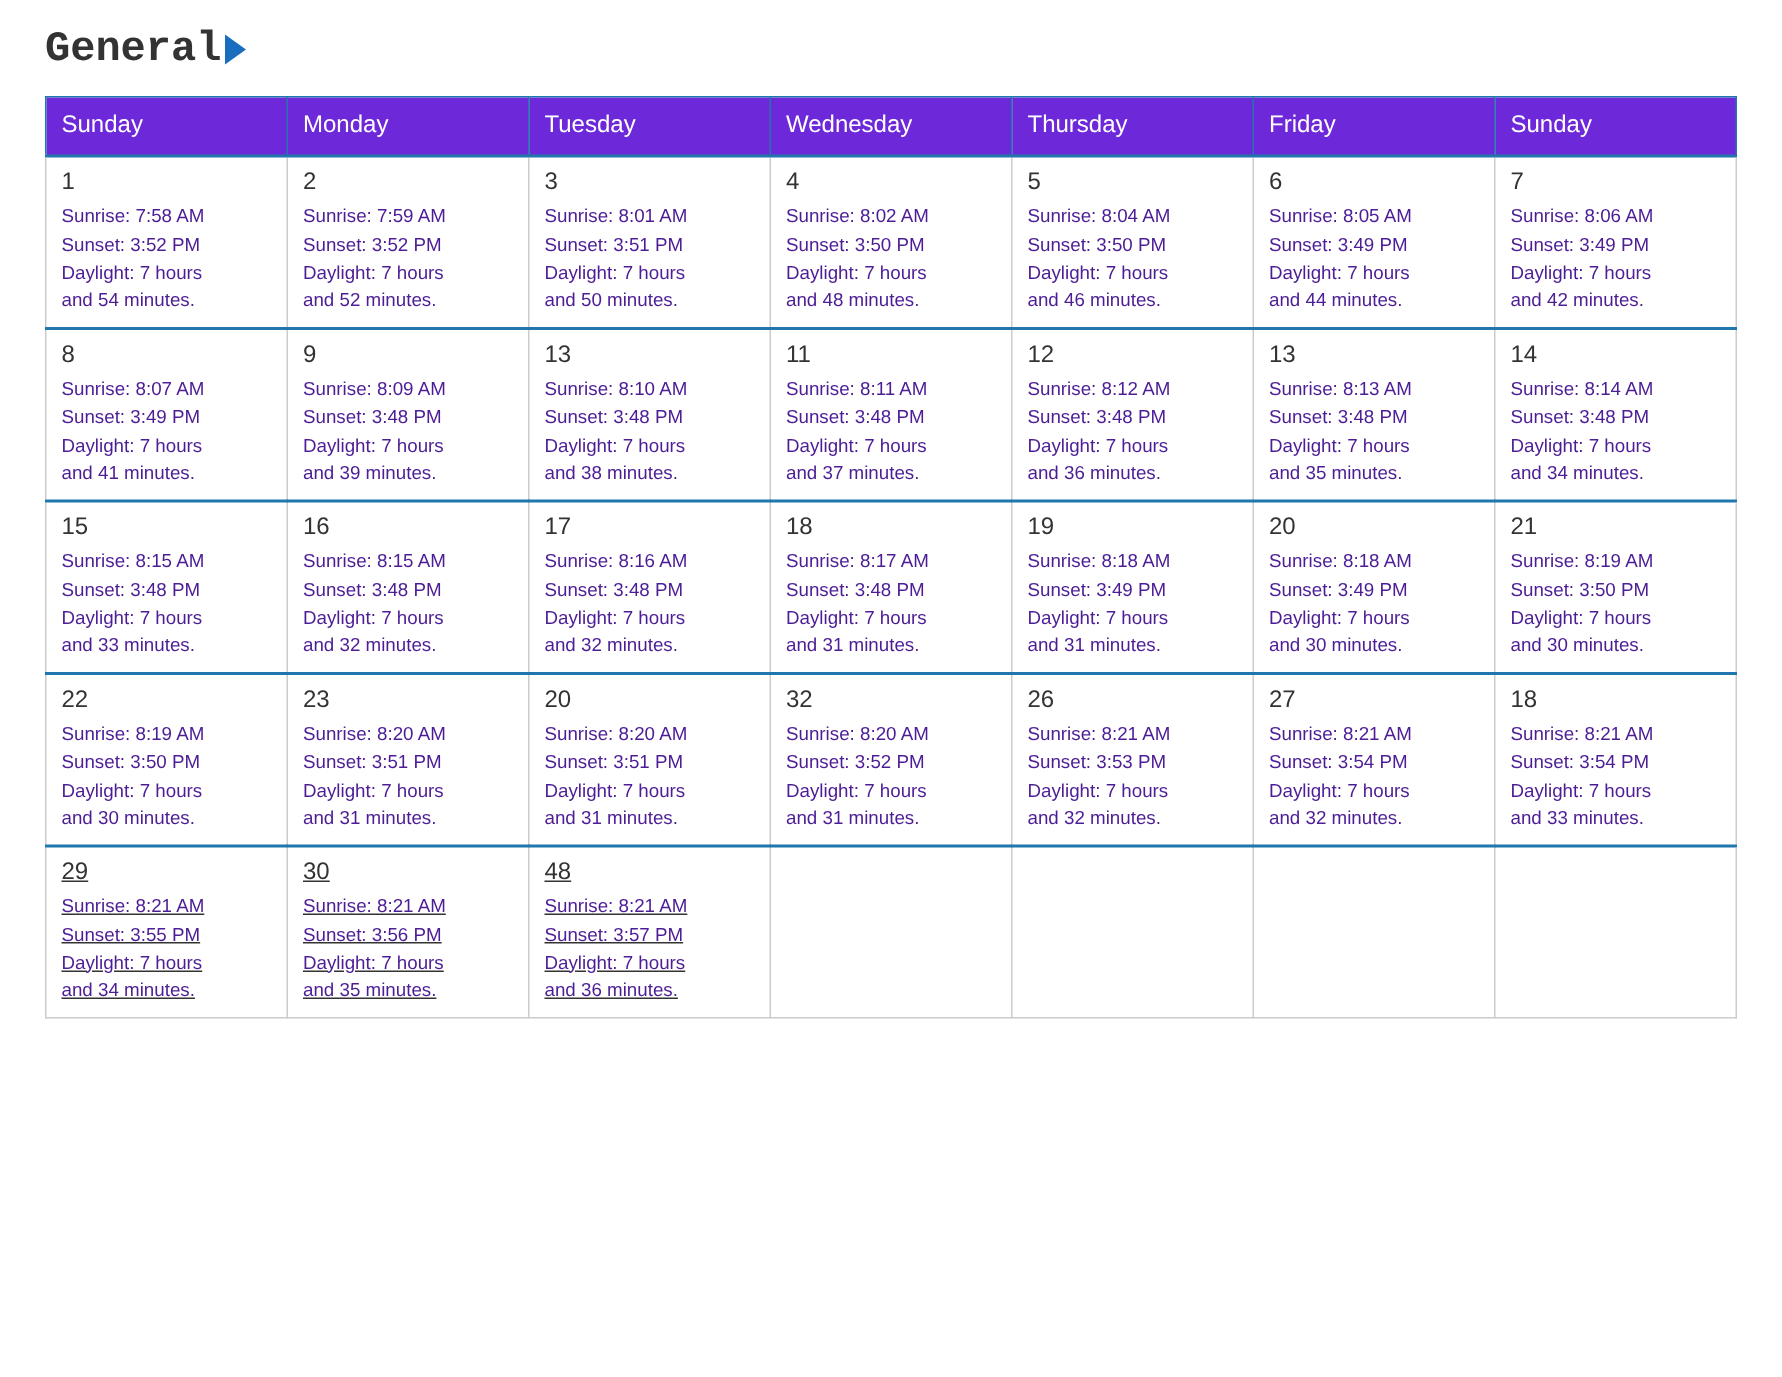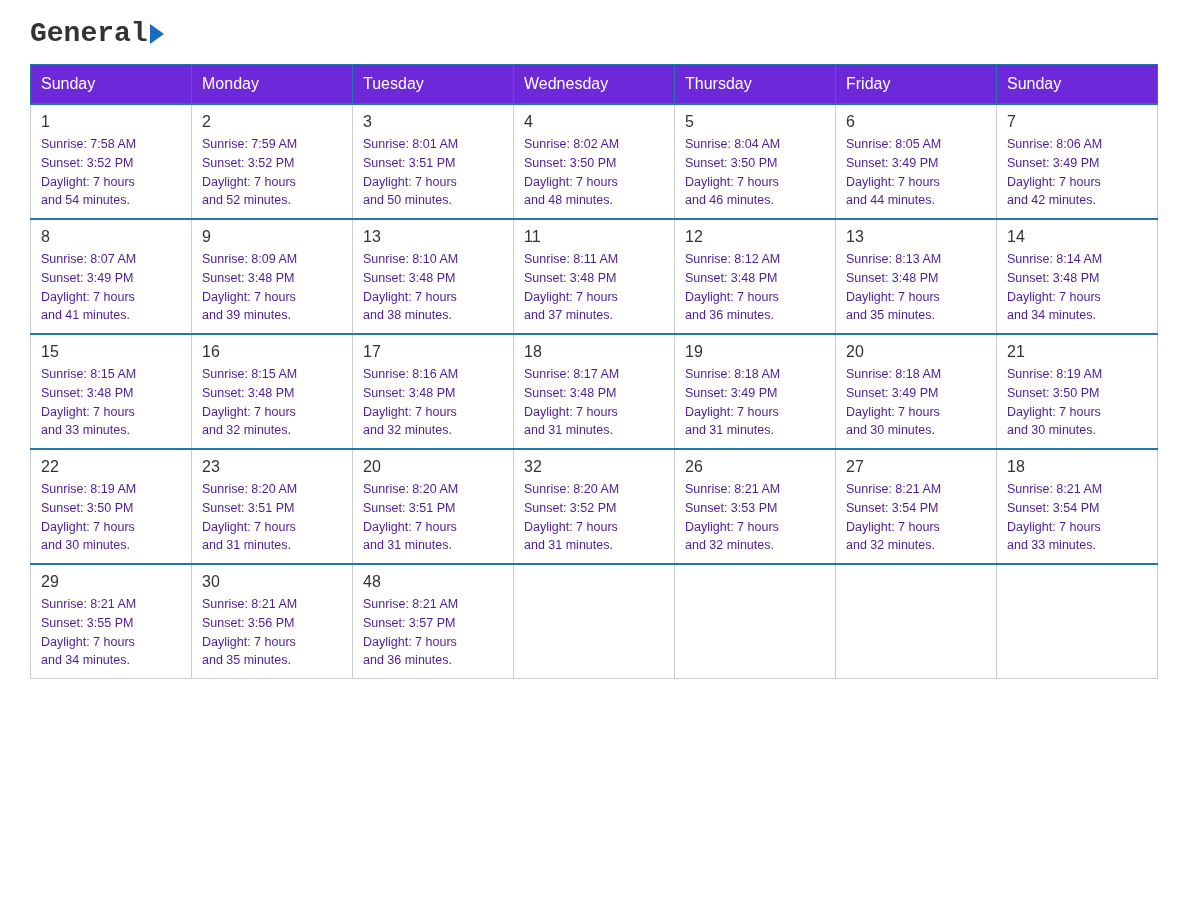--- a/index.html
+++ b/index.html
@@ -81,21 +81,21 @@
       padding: 8px 10px;
       border-left: 1px solid #ccc;
       border-right: 1px solid #ccc;
       font-size: 13px;
       color: #333;
       min-height: 100px;
       width: 14.28%;
     }
     tbody td:first-child { border-left: 1px solid #ccc; }
     tbody td:last-child { border-right: 1px solid #ccc; }
-    tbody tr:last-child td { border-bottom: 1px solid #ccc; }
+    tbody tr:last-child td { border-bottom: 1px solid #ccc; text-decoration: underline; }
     .day-number {
       font-size: 16px;
       font-weight: normal;
       margin-bottom: 4px;
       display: block;
     }
     .day-info {
       font-size: 12.5px;
       line-height: 1.5;
       color: #4c1d95;

